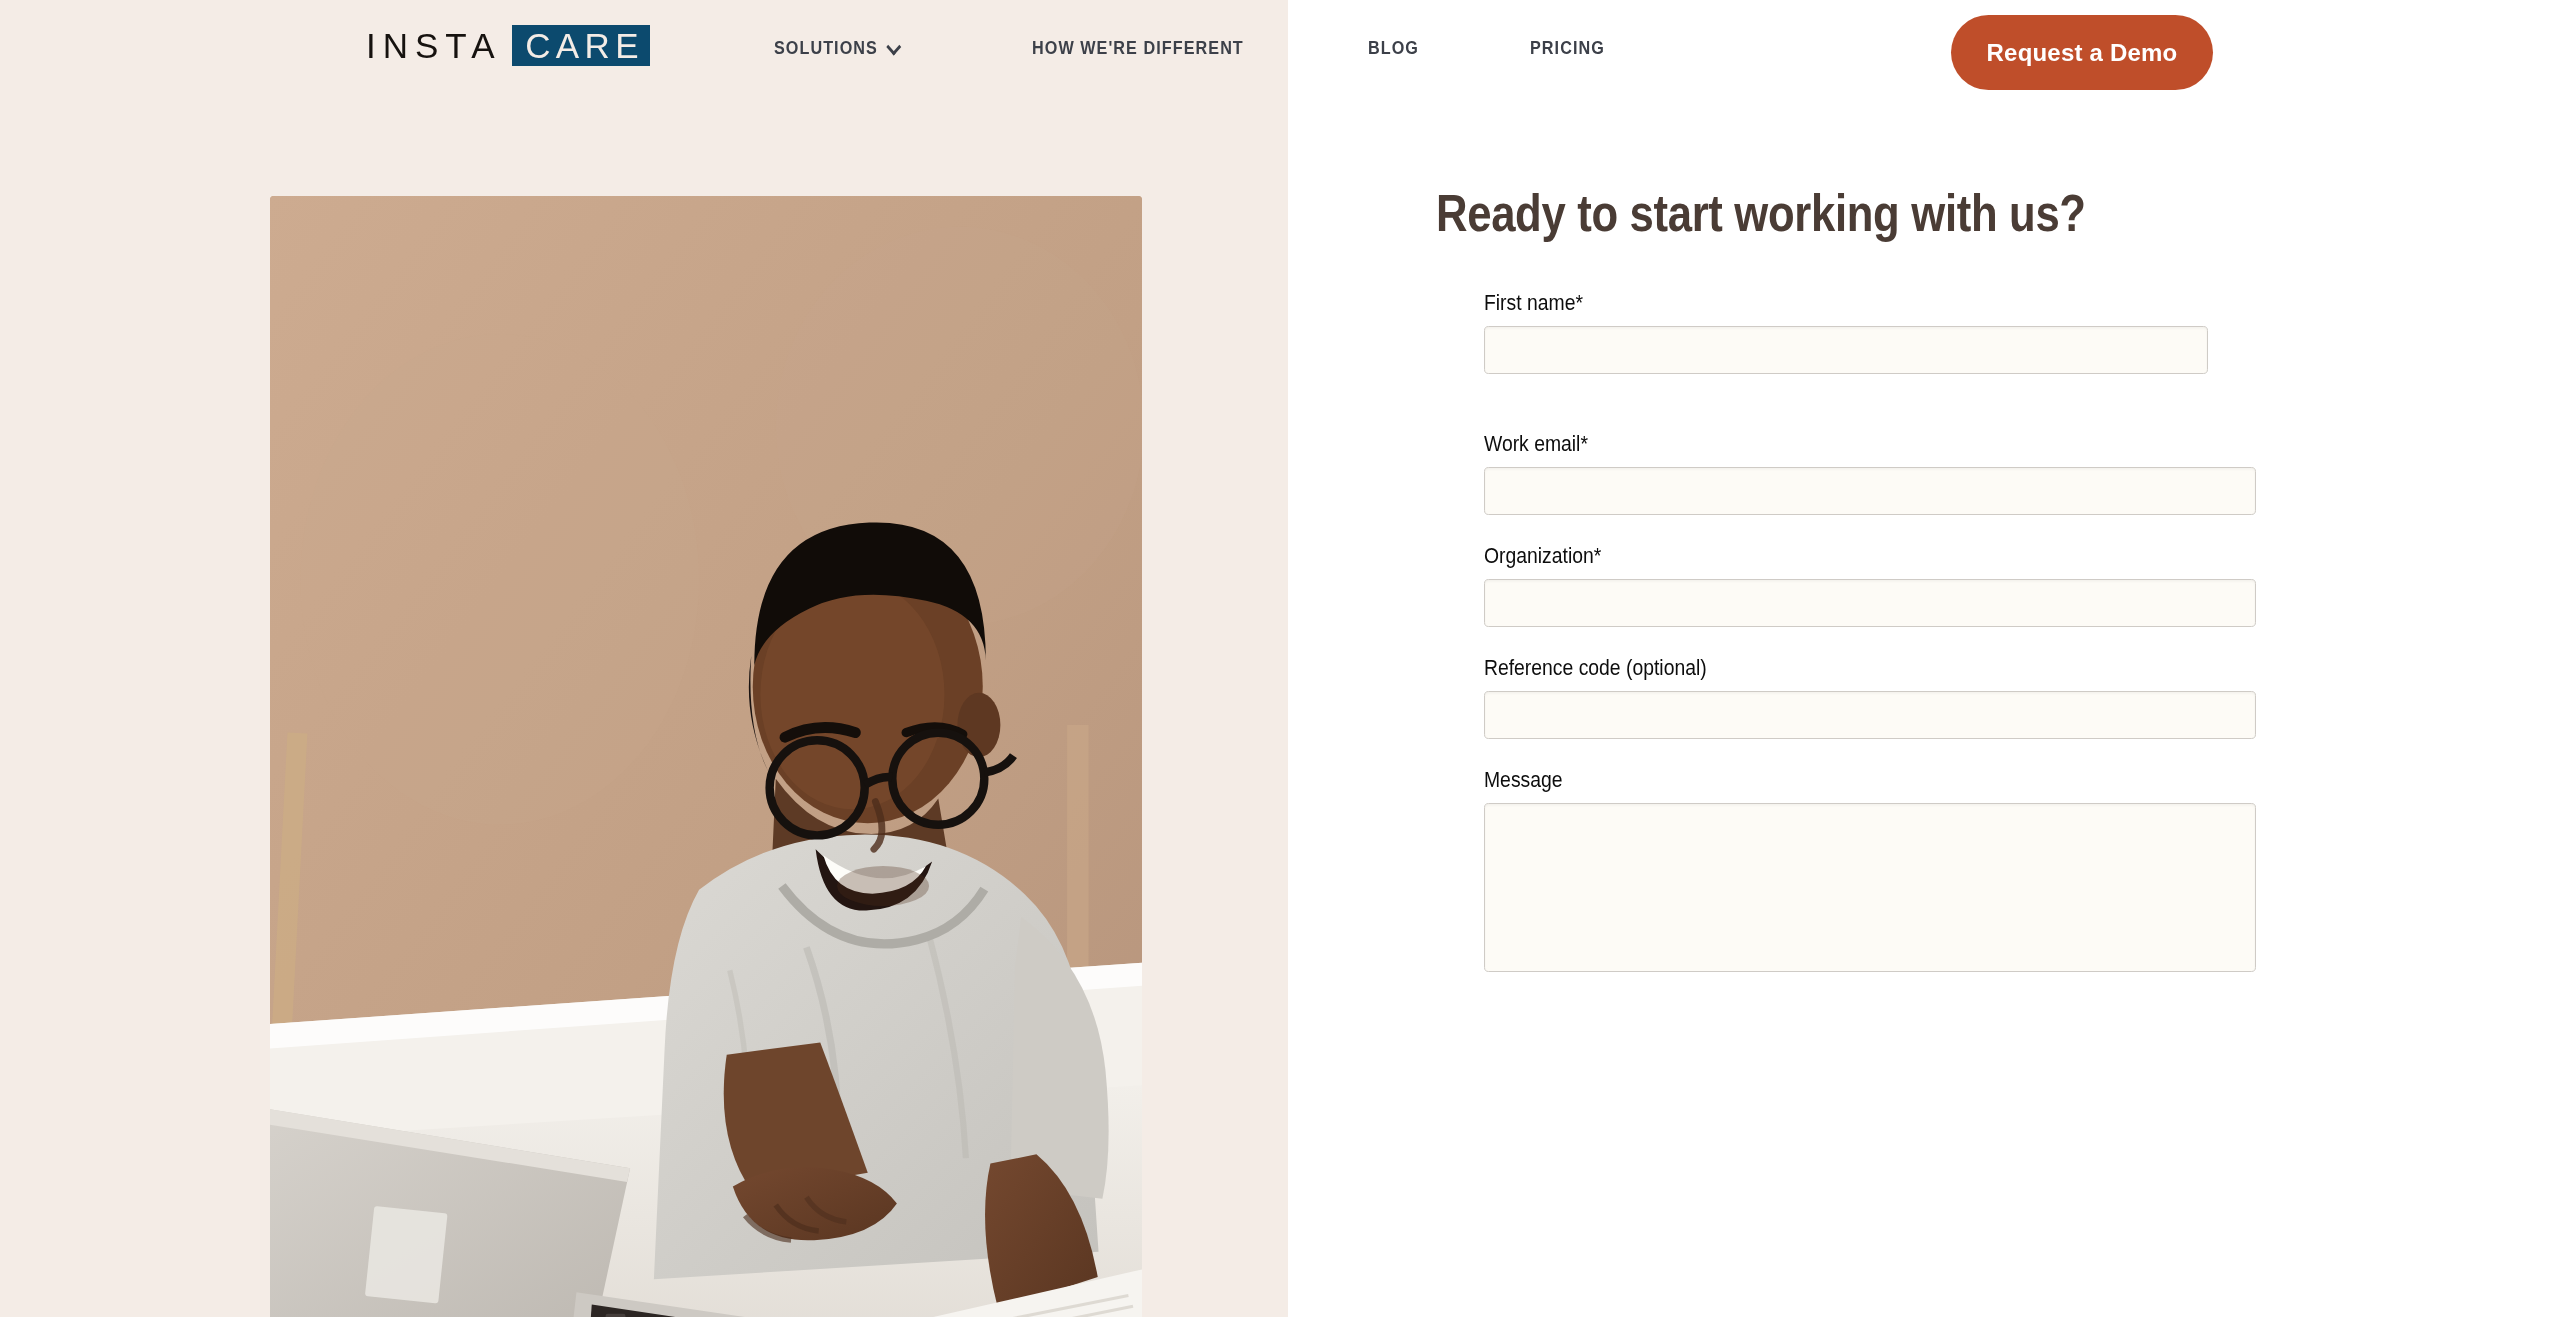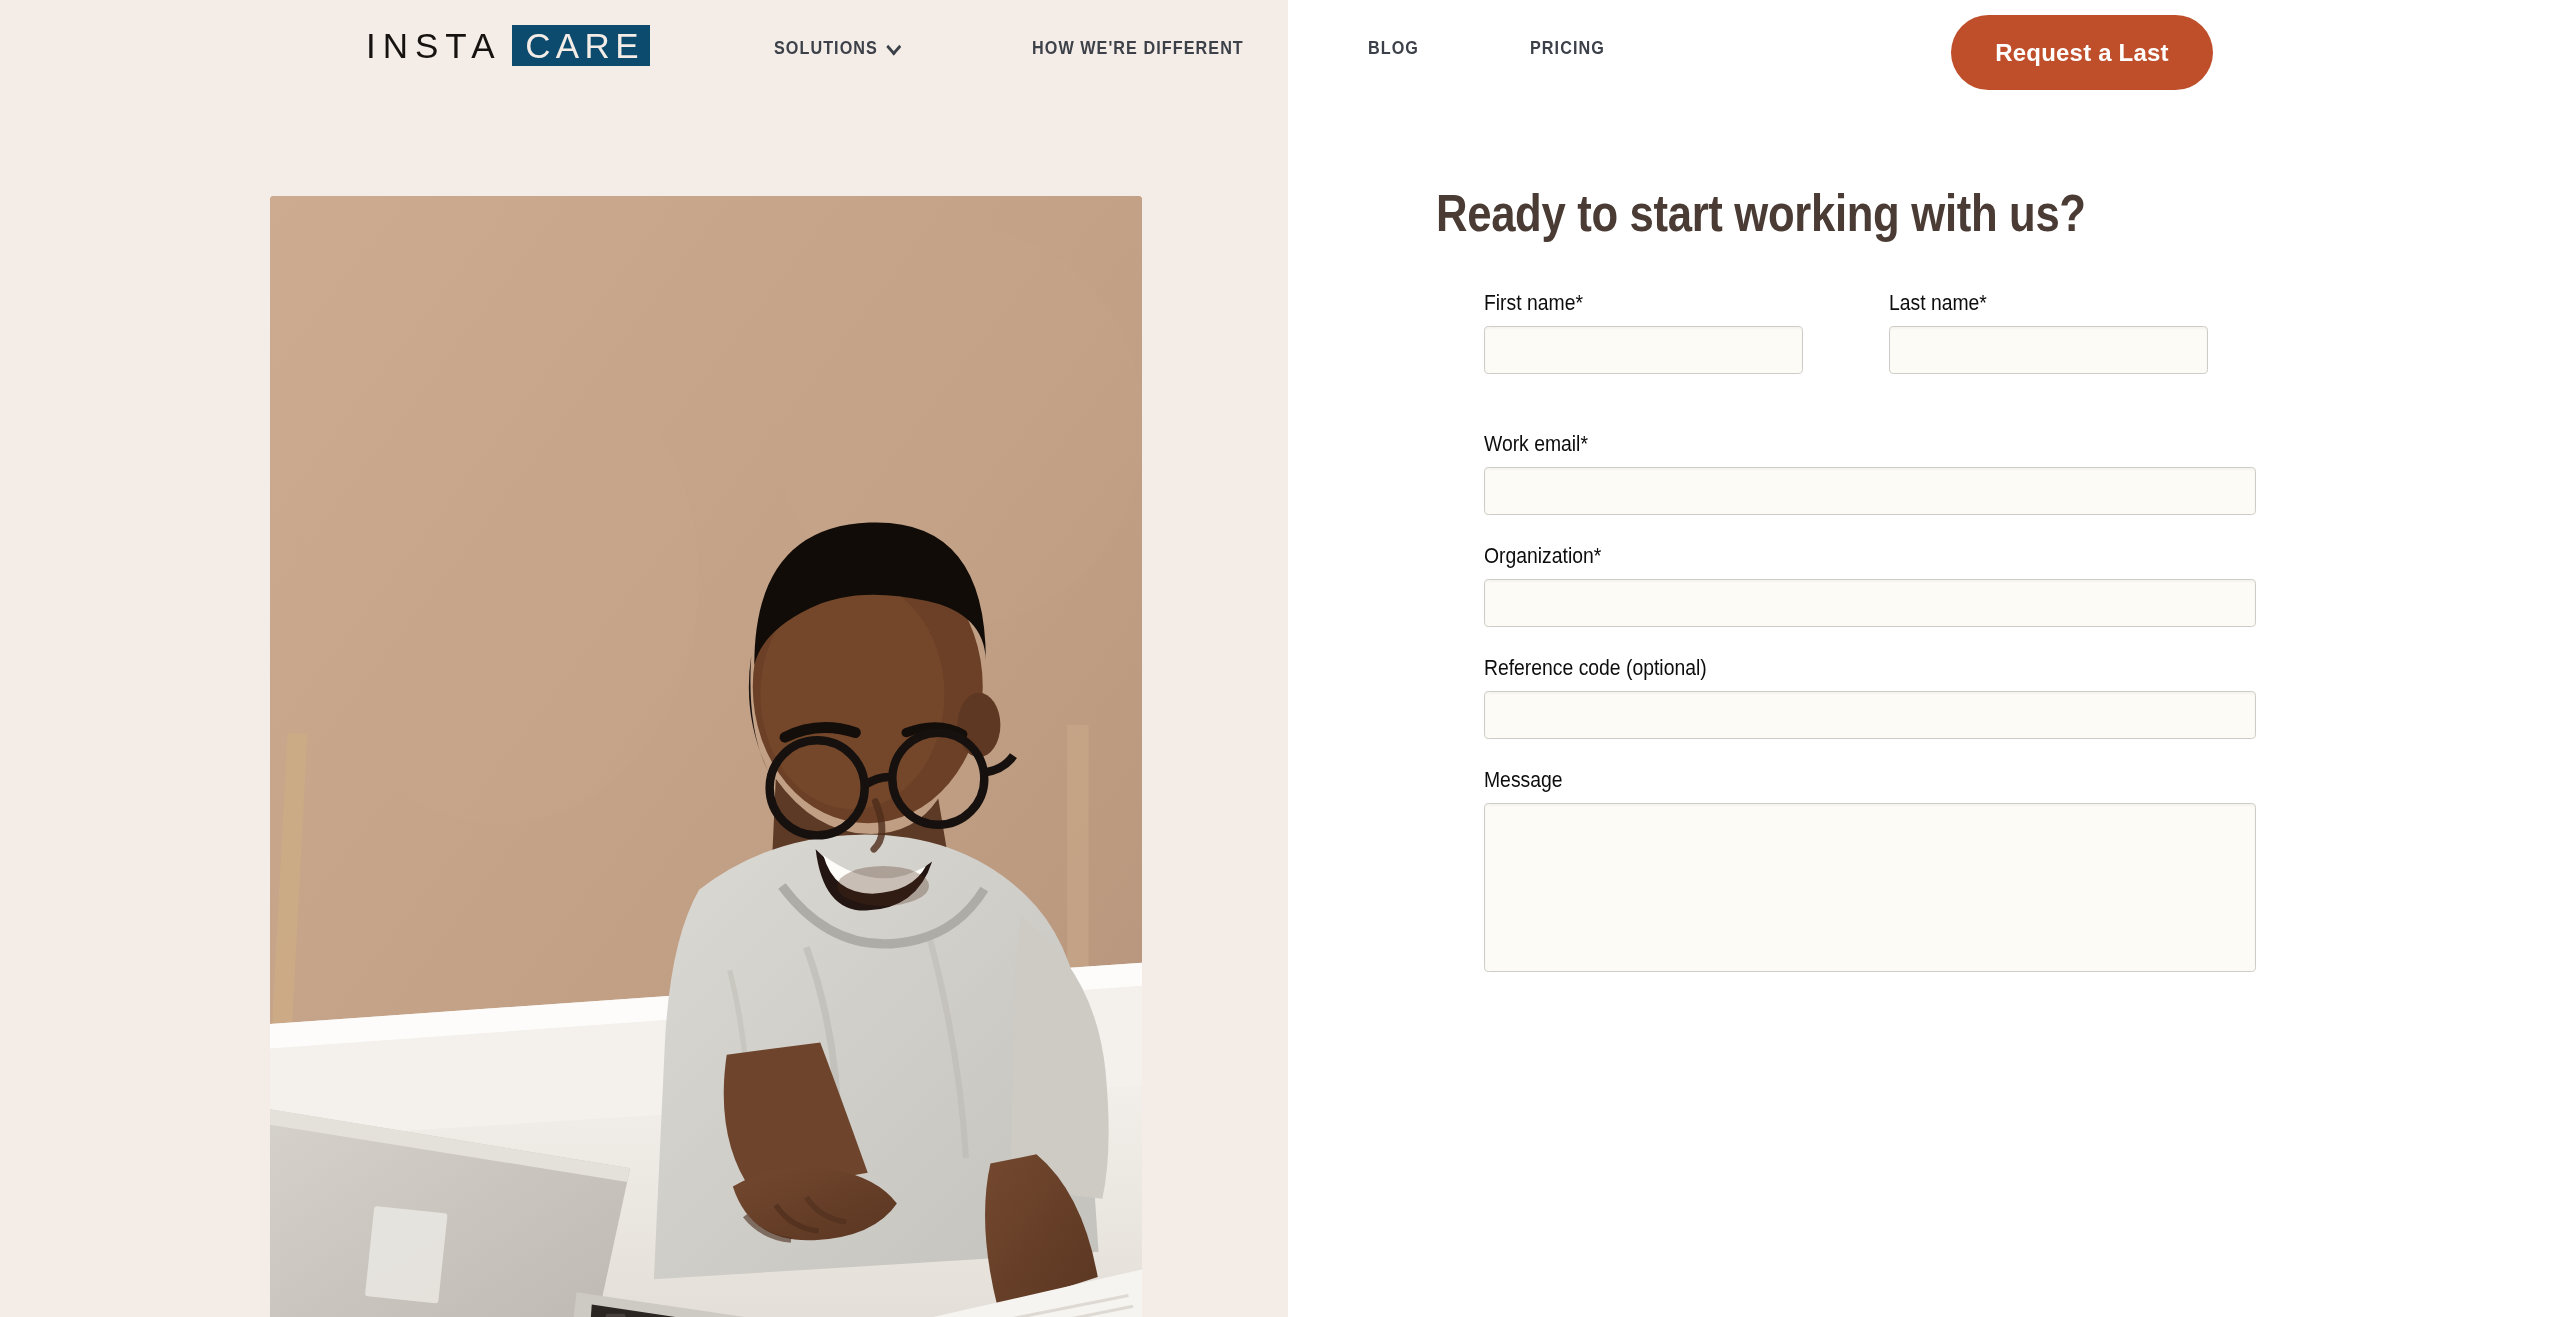--- a/index.html
+++ b/index.html
@@ -252,21 +252,21 @@
       <div class="nav-sep-2"></div>
       <div class="nav-item">
         <span>BLOG</span>
       </div>
       <div class="nav-sep-3"></div>
       <div class="nav-item">
         <span>PRICING</span>
       </div>
     </nav>
 
-    <button class="demo-btn">Request a Last</button>
+    <button class="demo-btn">Request a Demo</button>
   </div>
 
   <div class="photo">
     <svg viewBox="0 0 1138 1500" preserveAspectRatio="xMidYMid slice">
       <defs>
         <linearGradient id="wallG" x1="0" y1="0" x2="1" y2="1">
           <stop offset="0%" stop-color="#cdab90"></stop>
           <stop offset="55%" stop-color="#c2a085"></stop>
           <stop offset="100%" stop-color="#b5937b"></stop>
         </linearGradient>
@@ -383,24 +383,20 @@
 
     <h1 class="form-heading">Ready to start working with us?</h1>
 
     <form class="form-body">
 
       <div class="row">
         <div class="field">
           <label class="field-label">First name*</label>
           <input class="field-input" type="text" placeholder="" style="">
         </div>
-        <div class="field">
-          <label class="field-label">Last name*</label>
-          <input class="field-input" type="text" placeholder="" style="">
-        </div>
       </div>
 
       <div class="row">
       </div>
 
       <div class="row row-full">
         <div class="field">
           <label class="field-label">Work email*</label>
           <input class="field-input" type="email" placeholder="" style="">
         </div>

